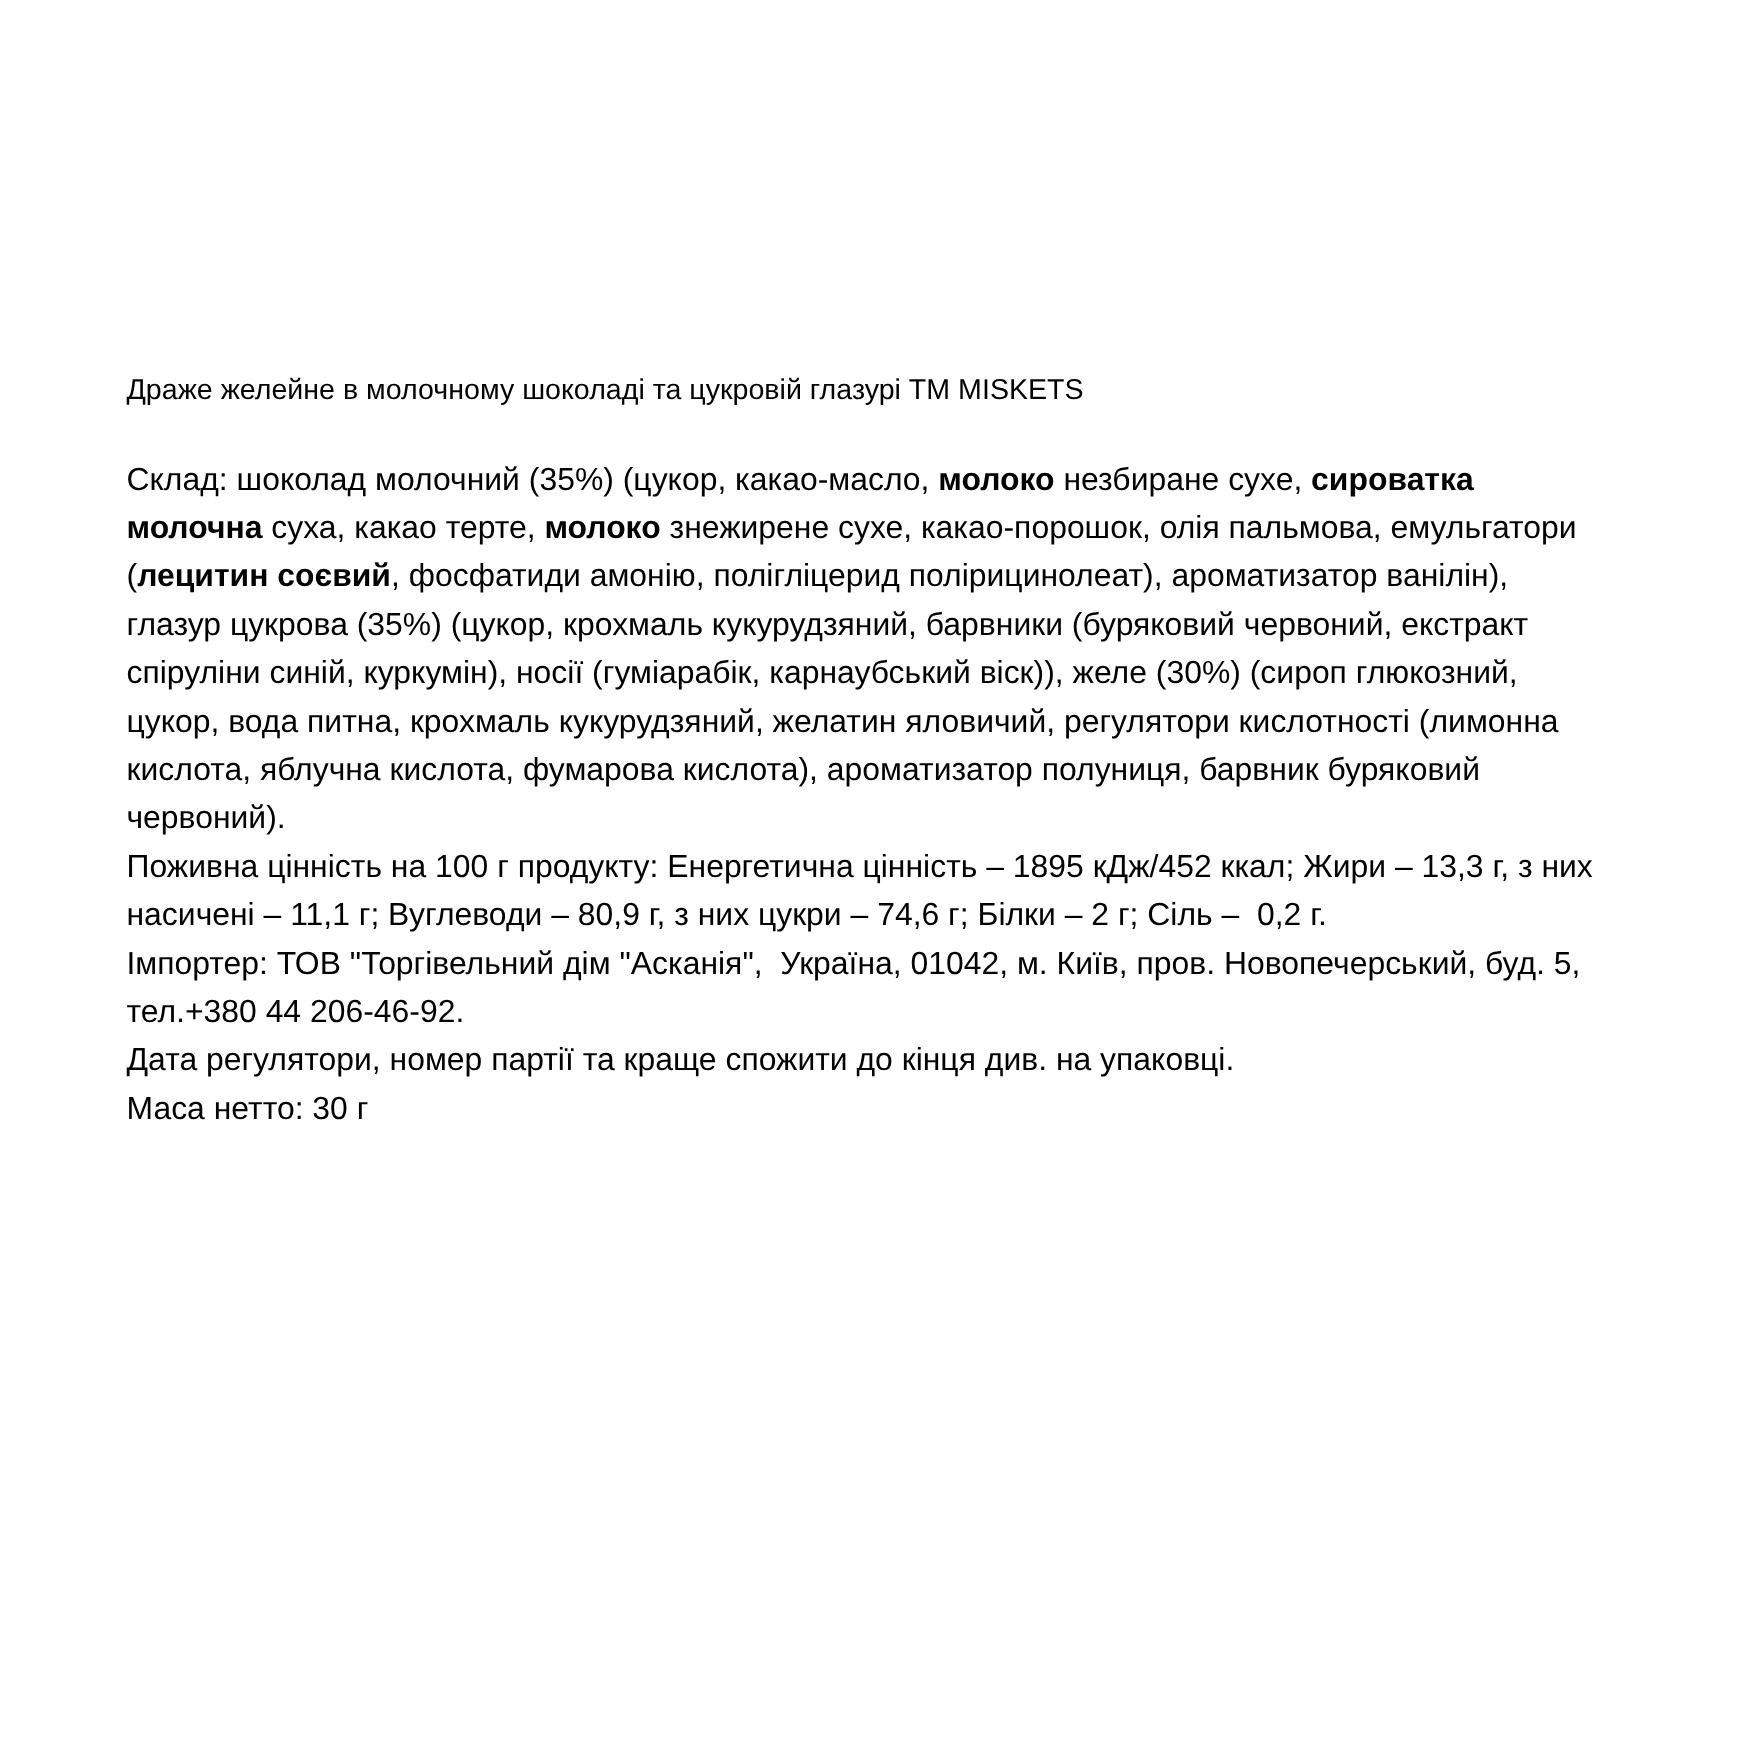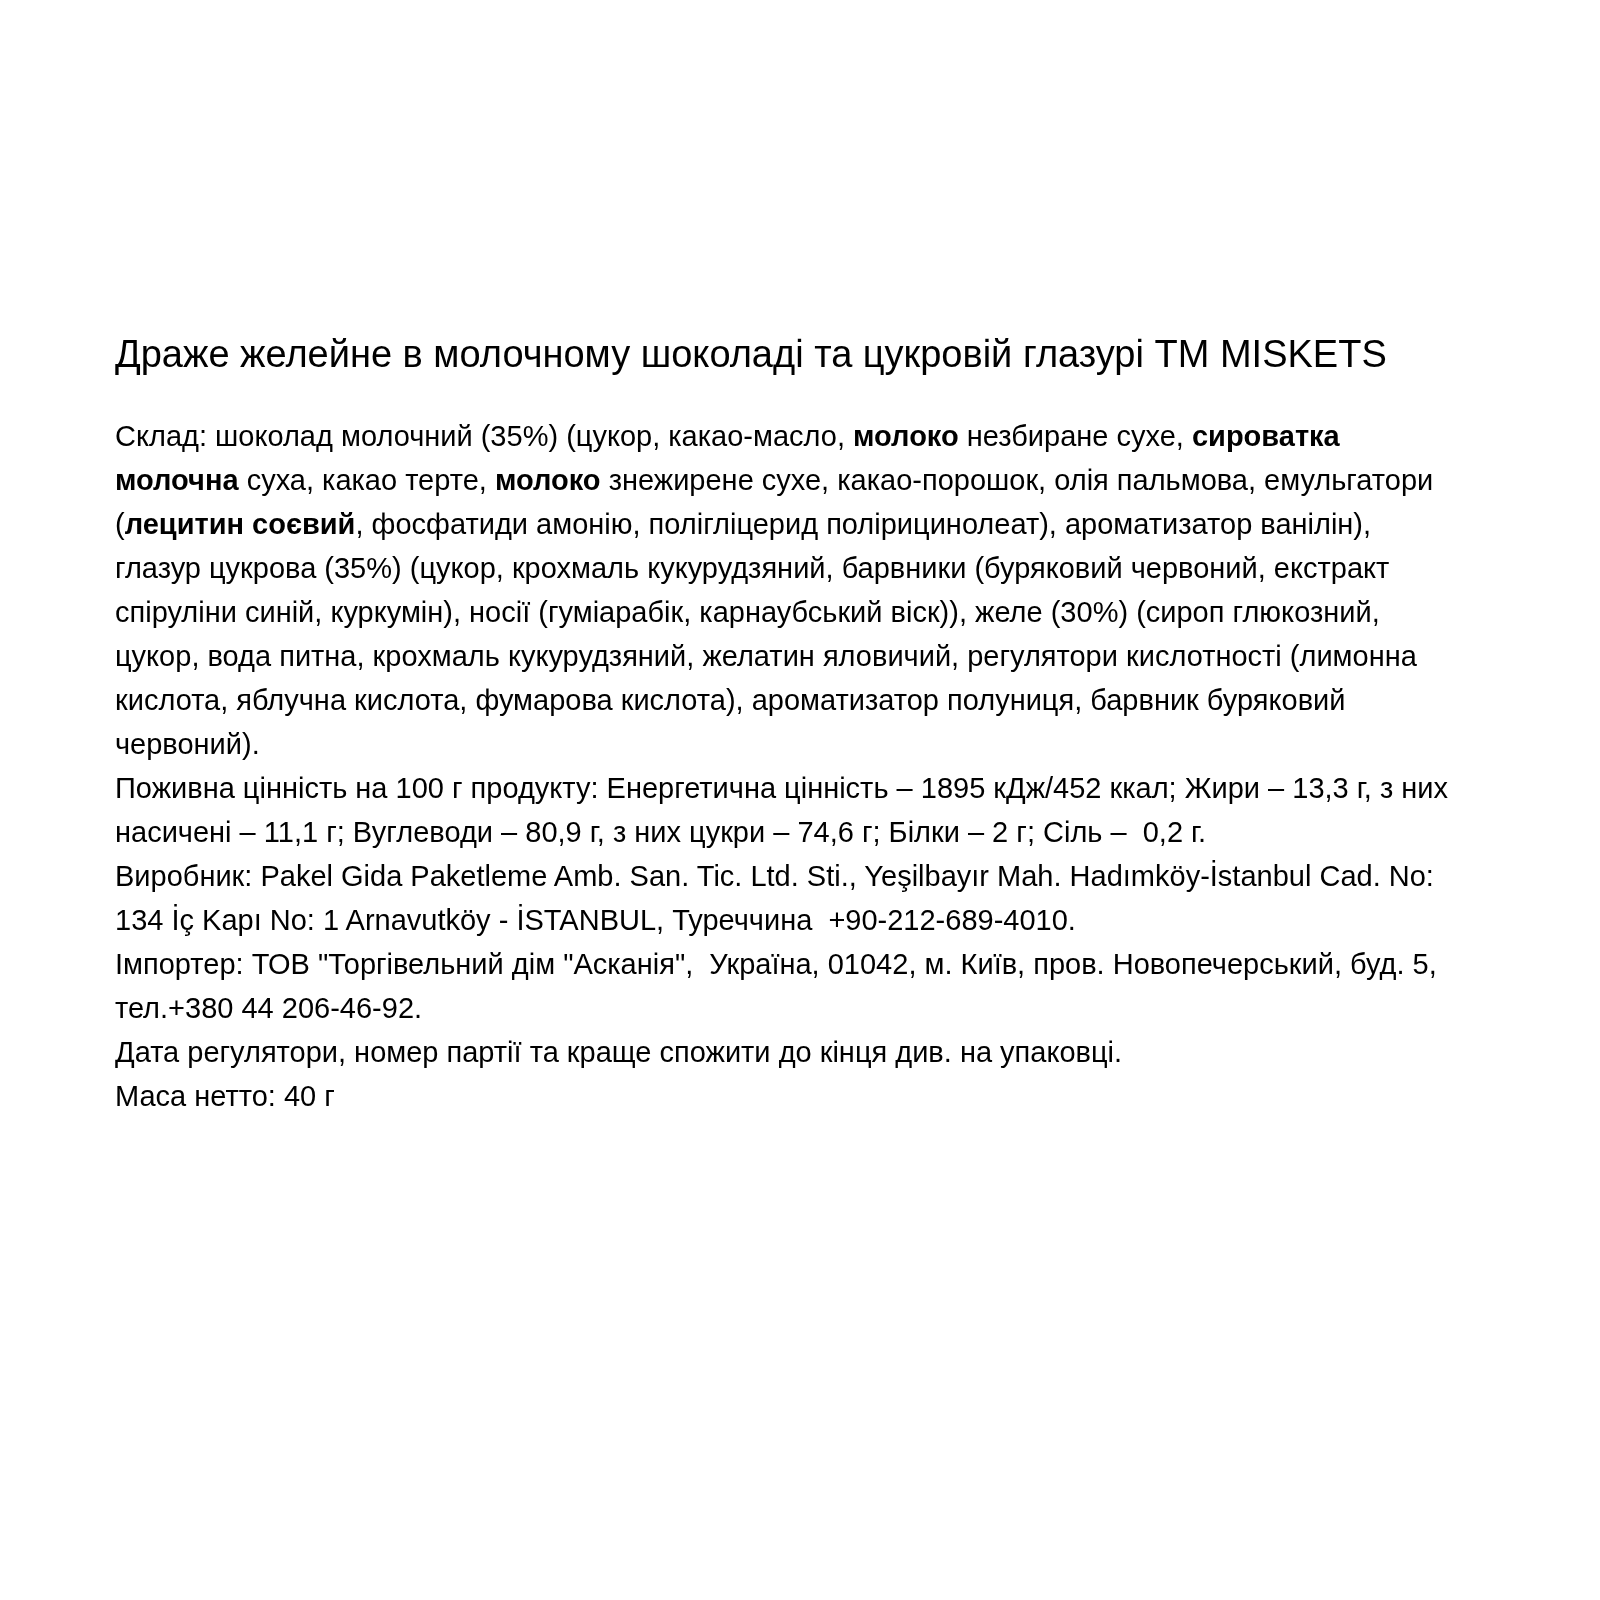--- a/index.html
+++ b/index.html
@@ -13,21 +13,21 @@
     height: 1600px;
     box-sizing: border-box;
     background: #ffffff;
     padding: 332px 150px 0 115px;
     color: #000000;
     font-family: "Liberation Sans", sans-serif;
     font-size: 29px;
     line-height: 44px;
   }
   .title {
-    font-size: 38px;
+    font-size: 26px;
     font-weight: 400;
     margin: 0 0 38px 0;
     line-height: 44px;
   }
   .para {
     margin: 0;
     white-space: pre-wrap;
   }
   .para b {
     font-weight: 700;
@@ -35,18 +35,17 @@
   }
 </style>
 </head>
 <body>
 
 <div class="page">
   <p class="title">Драже желейне в молочному шоколаді та цукровій глазурі ТМ MISKETS</p>
   <div>
       <p class="para"><span>Склад: шоколад молочний (35%) (цукор, какао-масло, </span><b>молоко</b><span> незбиране сухе, </span><b>сироватка молочна</b><span> суха, какао терте, </span><b>молоко</b><span> знежирене сухе, какао-порошок, олія пальмова, емульгатори (</span><b>лецитин соєвий</b><span>, фосфатиди амонію, полігліцерид полірицинолеат), ароматизатор ванілін), глазур цукрова (35%) (цукор, крохмаль кукурудзяний, барвники (буряковий червоний, екстракт спіруліни синій, куркумін), носії (гуміарабік, карнаубський віск)), желе (30%) (сироп глюкозний, цукор, вода питна, крохмаль кукурудзяний, желатин яловичий, регулятори кислотності (лимонна кислота, яблучна кислота, фумарова кислота), ароматизатор полуниця, барвник буряковий червоний).</span></p>
       <p class="para"><span>Поживна цінність на 100 г продукту: Енергетична цінність – 1895 кДж/452 ккал; Жири – 13,3 г, з них насичені – 11,1 г; Вуглеводи – 80,9 г, з них цукри – 74,6 г; Білки – 2 г; Сіль –  0,2 г.</span></p>
-      <p class="para"><span>Виробник: Pakel Gida Paketleme Amb. San. Tic. Ltd. Sti., Yeşilbayır Mah. Hadımköy-İstanbul Cad. No: 134 İç Kapı No: 1 Arnavutköy - İSTANBUL, Туреччина  +90-212-689-4010.</span></p>
       <p class="para"><span>Імпортер: ТОВ "Торгівельний дім "Асканія",  Україна, 01042, м. Київ, пров. Новопечерський, буд. 5, тел.+380 44 206-46-92.</span></p>
       <p class="para"><span>Дата регулятори, номер партії та краще спожити до кінця див. на упаковці.</span></p>
-      <p class="para"><span>Маса нетто: 40 г</span></p>
+      <p class="para"><span>Маса нетто: 30 г</span></p>
     </div>
 </div>
 
 </body></html>

